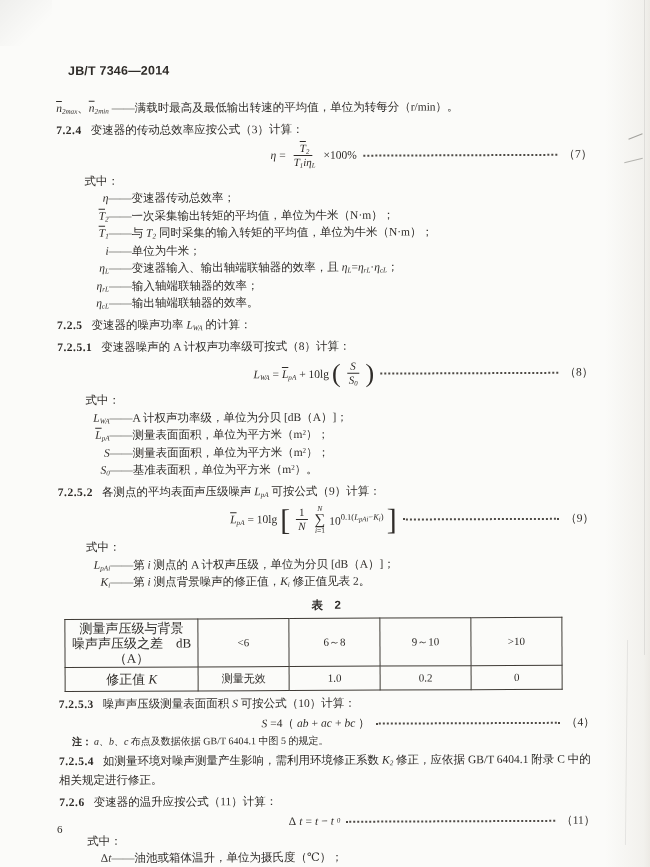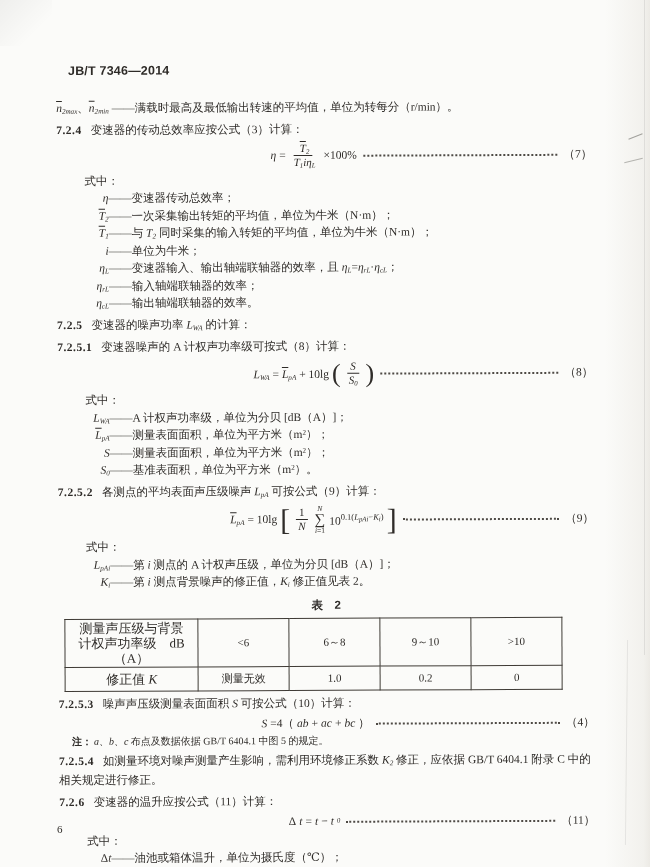--- a/index.html
+++ b/index.html
@@ -158,21 +158,21 @@
     <div class="def"><span class="dsym"><span class="it">L</span><sub>pAi</sub></span><span>——第 <span class="it">i</span> 测点的 A 计权声压级，单位为分贝 [dB（A）]；</span></div>
     <div class="def"><span class="dsym"><span class="it">K</span><sub class="it">i</sub></span><span>——第 <span class="it">i</span> 测点背景噪声的修正值，<span class="it">K</span><sub class="it">i</sub> 修正值见表 2。</span></div>
 
     <div class="tbl-title">表　2</div>
 
     <table class="t2">
       <tbody>
           <tr>
         <td class="c1">
           <div>测量声压级与背景</div>
-          <div>计权声功率级　dB（A）</div>
+          <div>噪声声压级之差　dB（A）</div>
         </td>
         <td>&lt;6</td>
         <td>6～8</td>
         <td>9～10</td>
         <td>&gt;10</td>
       </tr>
       <tr>
         <td class="c1">修正值 <span class="it">K</span></td>
         <td>测量无效</td>
         <td>1.0</td>

